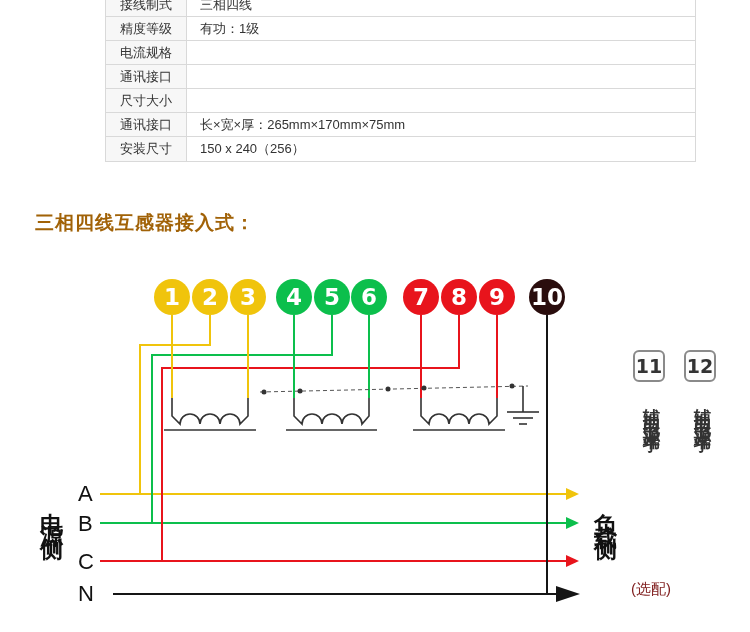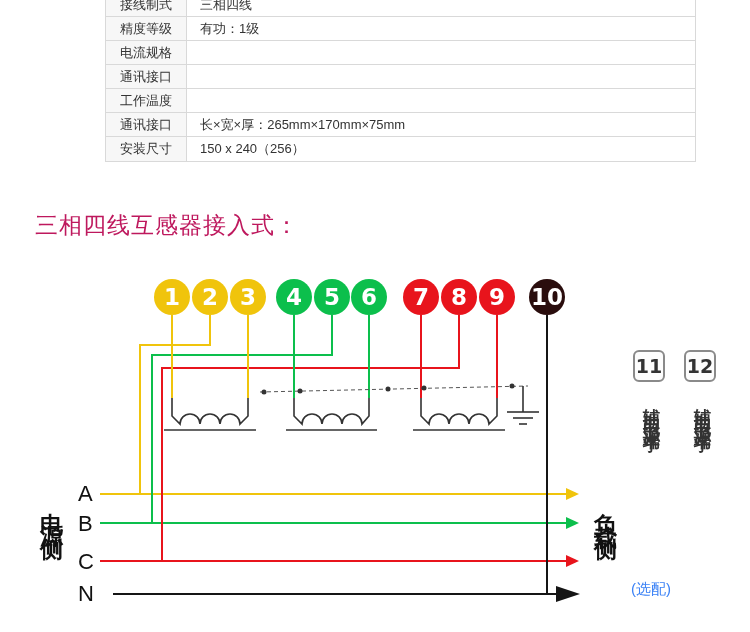--- a/index.html
+++ b/index.html
@@ -15,37 +15,37 @@
   }
   .spec-row{display:flex;height:24px;box-sizing:border-box;border-bottom:1px solid #d9d9d9}
   .spec-row:last-child{border-bottom:none}
   .spec-label{
     width:80px;background:#f7f7f7;border-right:1px solid #d9d9d9;
     display:flex;align-items:center;justify-content:center;flex:none;
   }
   .spec-value{flex:1;display:flex;align-items:center;padding-left:13px}
   
   .heading{
-    position:absolute;left:35px;top:210px;font-size:23px;font-weight:normal;
-    color:#be185d;letter-spacing:1px;
+    position:absolute;left:35px;top:210px;font-size:19px;font-weight:bold;
+    color:#a16207;letter-spacing:1px;
   }
   
   .vtext{
     position:absolute;writing-mode:vertical-rl;text-orientation:upright;
     color:#111;white-space:nowrap;
   }
   .side-label{font-size:23px;font-weight:bold;letter-spacing:13px}
   #source-side{left:37px;top:494px}
   #load-side{left:591px;top:494px}
   .aux-label{font-size:17px;letter-spacing:6px;color:#333;font-weight:bold}
   #aux-label-1{left:640px;top:394px}
   #aux-label-2{left:691px;top:394px}
   .aux-note{
     position:absolute;left:620px;top:580px;width:62px;text-align:center;
-    font-size:15px;color:#3b82f6;
+    font-size:15px;color:#7f1d1d;
   }
   .phase-letter{position:absolute;font-size:22px;color:#111}
   #phase-a{left:78px;top:481px}
   #phase-b{left:78px;top:511px}
   #phase-c{left:78px;top:549px}
   #phase-n{left:78px;top:581px}
   
   .diagram-svg{position:absolute;left:0;top:0;width:750px;height:632px}
   .tnum{
     fill:#fff;font-size:23px;font-weight:bold;text-anchor:middle;
@@ -73,21 +73,21 @@
     <div class="spec-label">精度等级</div>
     <div class="spec-value">有功：1级</div>
   </div>
   <div class="spec-row">
     <div class="spec-label">电流规格</div>
   </div>
   <div class="spec-row">
     <div class="spec-label">通讯接口</div>
   </div>
   <div class="spec-row">
-    <div class="spec-label">工作温度</div>
+    <div class="spec-label">尺寸大小</div>
   </div>
   <div class="spec-row">
     <div class="spec-label">通讯接口</div>
     <div class="spec-value">长×宽×厚：265mm×170mm×75mm</div>
   </div>
   <div class="spec-row">
     <div class="spec-label">安装尺寸</div>
     <div class="spec-value">150 x 240（256）</div>
   </div>
 </div>

